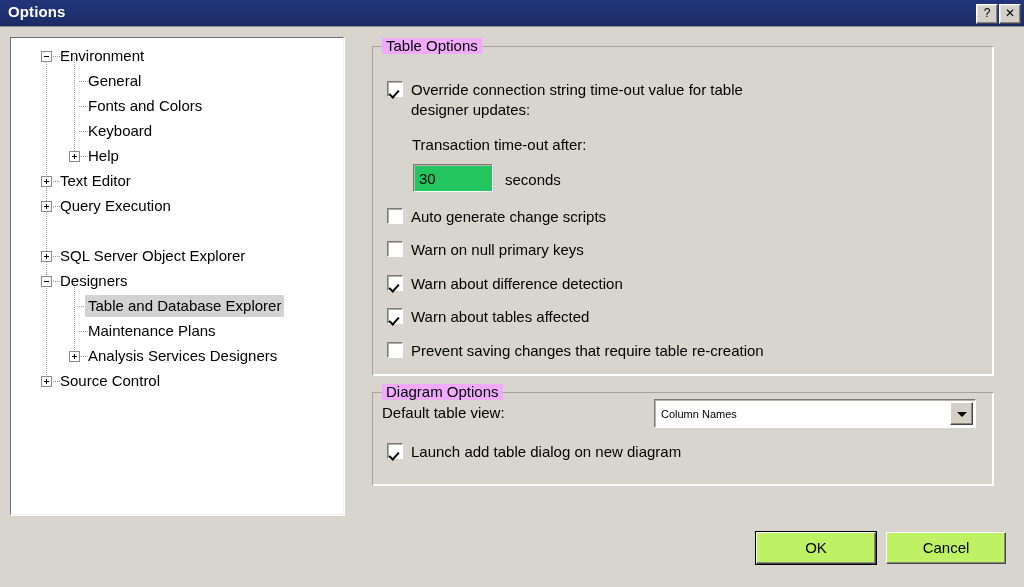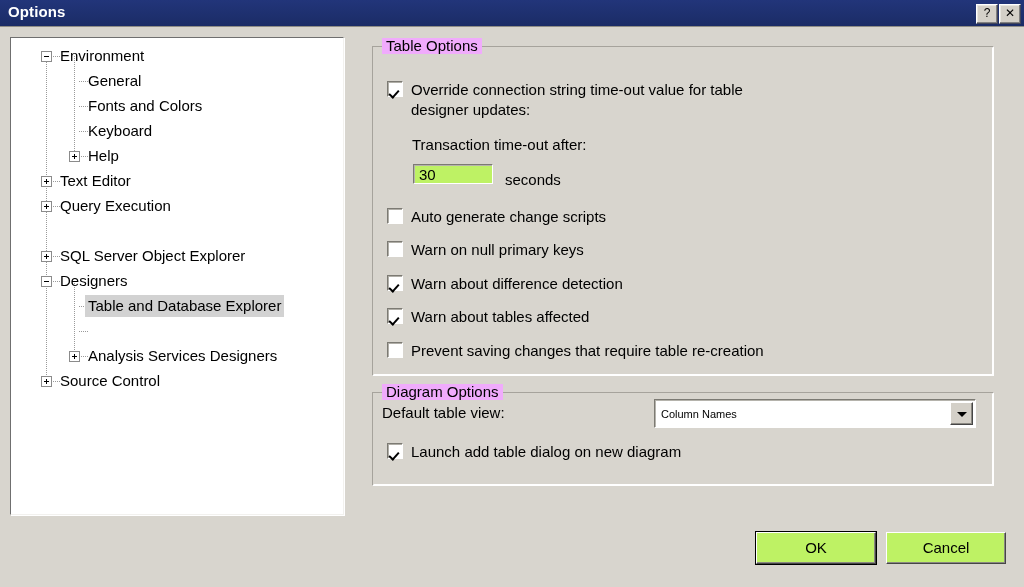--- a/index.html
+++ b/index.html
@@ -190,22 +190,22 @@
   .plain-label {
     position: absolute;
     font-size: 15px;
     white-space: nowrap;
   }
 
   
   #timeout-input {
     position: absolute;
     left: 413px; top: 164px;
-    width: 80px; height: 20px;
-    background: #bef264;
+    width: 80px; height: 28px;
+    background: #22c55e;
     box-sizing: border-box;
     border-top: 1px solid #7c7a73;
     border-left: 1px solid #7c7a73;
     border-right: 1px solid #ffffff;
     border-bottom: 1px solid #ffffff;
     box-shadow: inset 1px 1px 0 #b5b3ac;
     font: 15px "Liberation Sans", sans-serif;
     padding: 0 0 0 5px;
     color: #000000;
     outline: none;
@@ -337,20 +337,21 @@
         <div class="dotline-h" style="left: 40px; top: 12px; width: 9px;"></div>
         <span class="expander" style="left: 30px; top: 7px;"></span>
         <span class="tree-label" style="position: absolute; left: 46px; top: 1px;">Designers</span>
       </div>
       <div class="tree-node" style="left: 0px; top: 256px; width: 330px;">
         <div class="dotline-h" style="left: 68px; top: 12px; width: 9px;"></div>
         <span class="tree-label selected" style="position: absolute; left: 74px; top: 1px;">Table and Database Explorer</span>
       </div>
       <div class="tree-node" style="left: 0px; top: 281px; width: 330px;">
         <div class="dotline-h" style="left: 68px; top: 12px; width: 9px;"></div>
+        <span class="tree-label" style="position: absolute; left: 74px; top: 1px;">Maintenance Plans</span>
       </div>
       <div class="tree-node" style="left: 0px; top: 306px; width: 330px;">
         <div class="dotline-h" style="left: 68px; top: 12px; width: 9px;"></div>
         <span class="expander plus" style="left: 58px; top: 7px;"></span>
         <span class="tree-label" style="position: absolute; left: 74px; top: 1px;">Analysis Services Designers</span>
       </div>
       <div class="tree-node" style="left: 0px; top: 331px; width: 330px;">
         <div class="dotline-h" style="left: 40px; top: 12px; width: 9px;"></div>
         <span class="expander plus" style="left: 30px; top: 7px;"></span>
         <span class="tree-label" style="position: absolute; left: 46px; top: 1px;">Source Control</span>

